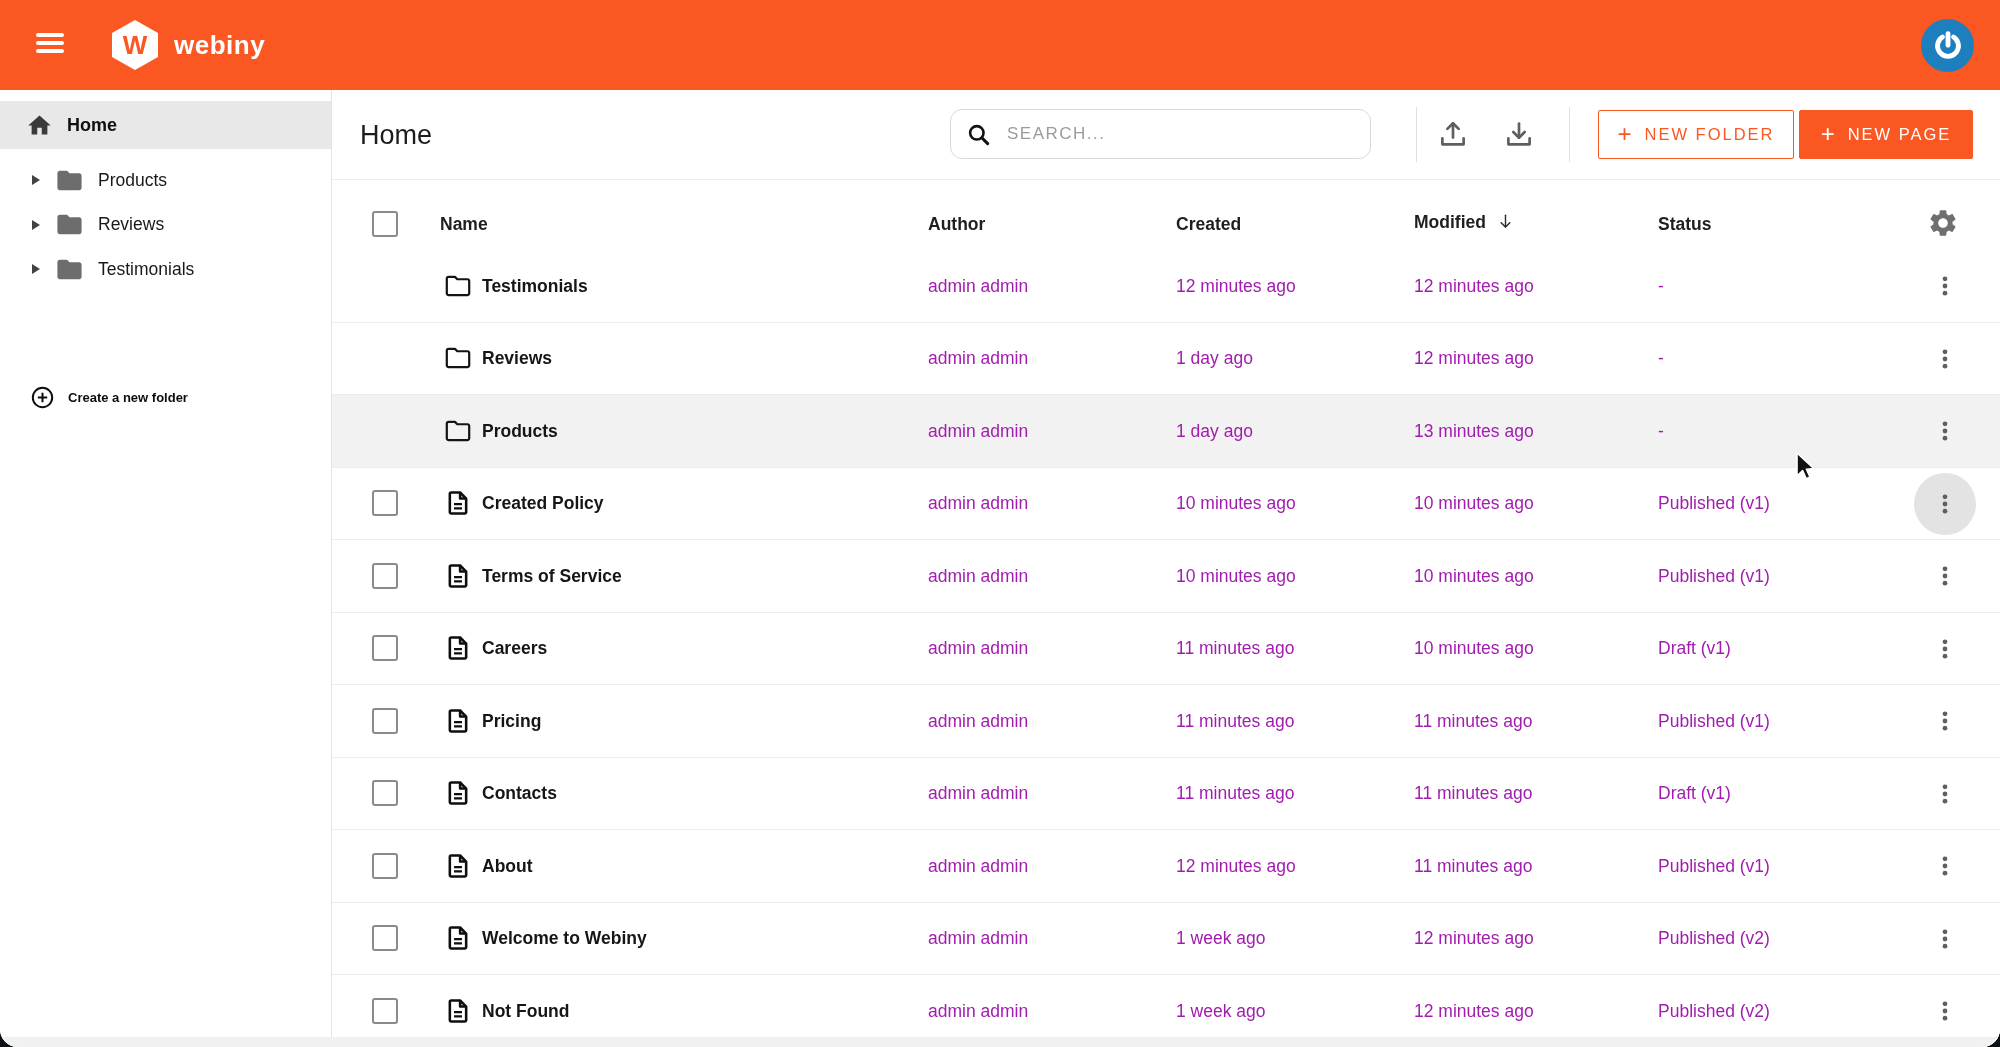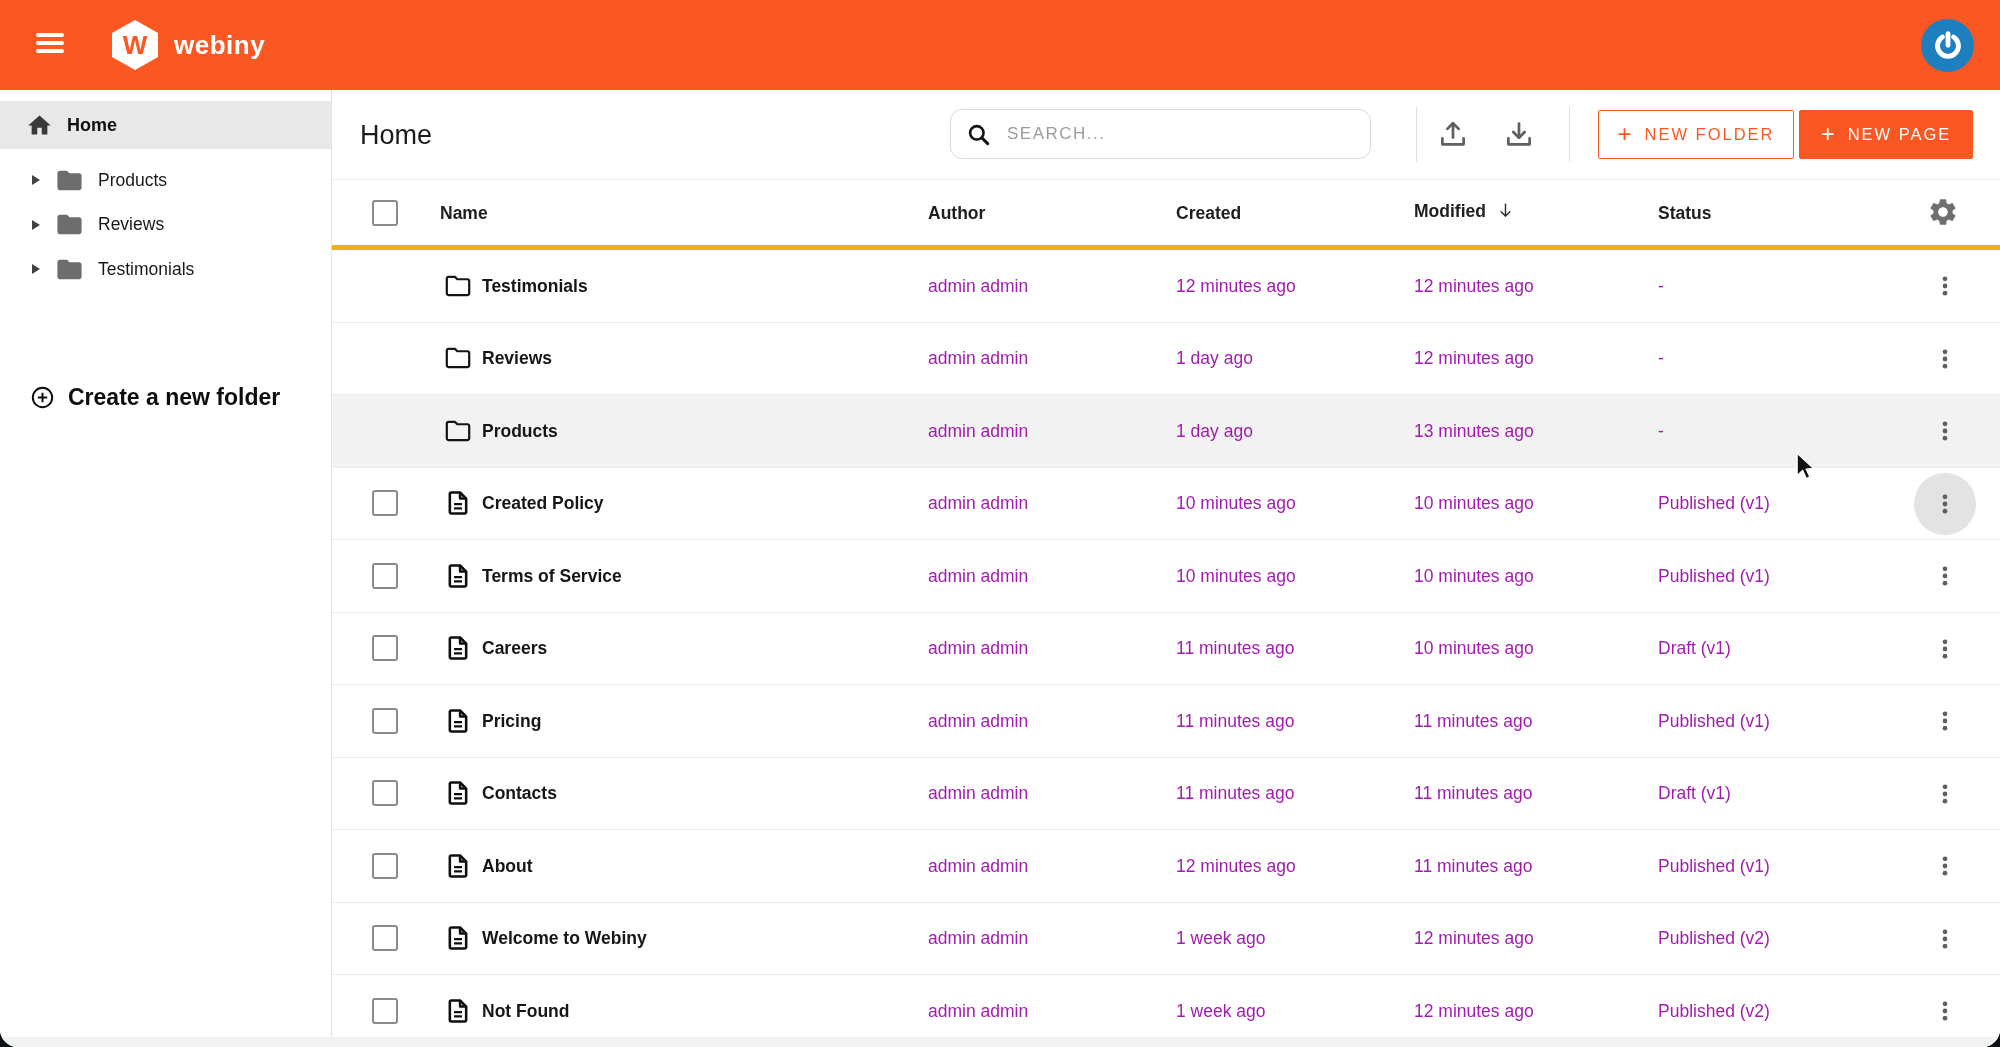--- a/index.html
+++ b/index.html
@@ -43,21 +43,21 @@
   .side-home {
     position:absolute; top:11px; left:0; width:100%; height:48px;
     background:#e8e8e8; display:flex; align-items:center; padding-left:26px; cursor:pointer;
   }
   .side-home .lbl { font-size:18px; font-weight:700; color:#0f0f0f; margin-left:14px; }
   .side-tree { position:absolute; top:68px; left:0; width:100%; }
   .tree-item { height:44.5px; display:flex; align-items:center; padding-left:32px; cursor:pointer; }
   .caret { width:0; height:0; border-left:8px solid #424242; border-top:5.5px solid transparent; border-bottom:5.5px solid transparent; margin-right:15px; }
   .tree-item .lbl { font-size:17.5px; color:#191919; margin-left:14px; }
   .side-create { position:absolute; top:285px; left:0; width:100%; height:44px; display:flex; align-items:center; padding-left:30px; cursor:pointer; }
-  .side-create .lbl { font-size:23px; font-weight:700; color:#0d0d0d; margin-left:13px; }
+  .side-create .lbl { font-size:13px; font-weight:700; color:#0d0d0d; margin-left:13px; }
 
   
   .main { position:absolute; left:332px; top:90px; right:0; bottom:0; background:#fff; }
 
   .toolbar { position:relative; height:90px; border-bottom:1px solid #ededed; }
   .page-title { position:absolute; left:28px; top:50%; transform:translateY(-50%); font-size:27px; font-weight:400; color:#1c1c1c; }
   .searchbox { position:absolute; left:618px; top:19px; width:421px; height:50px; border:1px solid #d9d9d9; border-radius:12px; background:#fff; }
   .searchbox svg { position:absolute; left:15px; top:12px; }
   .searchbox input {
     position:absolute; left:0; top:0; width:100%; height:100%; border:0; outline:0; background:transparent;
@@ -69,21 +69,21 @@
   .btn {
     position:absolute; top:20px; height:49px; border-radius:2px; cursor:pointer;
     display:flex; align-items:center; justify-content:center; gap:13px;
     font-family:"Liberation Sans", sans-serif; font-size:16.5px; letter-spacing:2px; font-weight:400;
   }
   .btn .plus { font-size:24px; font-weight:400; margin-top:-2px; letter-spacing:0; }
   .btn-outline { left:1266px; width:196px; background:#fff; border:1px solid #FA5723; color:#FA5723; }
   .btn-solid { left:1467px; width:174px; background:#FA5723; border:1px solid #FA5723; color:#fff; }
 
   
-  .thead { position:absolute; left:0; top:90px; width:100%; height:70px; border-bottom:5px solid #eab308; background:#fff; }
+  .thead { position:absolute; left:0; top:102px; width:100%; height:70px; border-bottom:7px solid #eab308; background:#fff; }
   .thead .cell, .trow .cell { position:absolute; top:50%; transform:translateY(-50%); white-space:nowrap; }
   .thead .cell { font-size:17.5px; font-weight:700; color:#1f1f1f; }
   .c-name-h{ left:108px; }
   .c-author{ left:596px; }
   .c-created{ left:844px; }
   .c-modified{ left:1082px; }
   .c-status{ left:1326px; }
   .checkbox { position:absolute; left:40px; top:50%; transform:translateY(-50%); width:26px; height:26px; border:2.5px solid #8a8a8a; border-radius:3px; background:#fff; cursor:pointer; }
   .sort-icon { display:inline-block; vertical-align:-3px; margin-left:10px; }
   .gear-btn { position:absolute; left:1594px; top:50%; transform:translateY(-50%); width:34px; height:34px; border:0; background:none; padding:0; cursor:pointer; }

